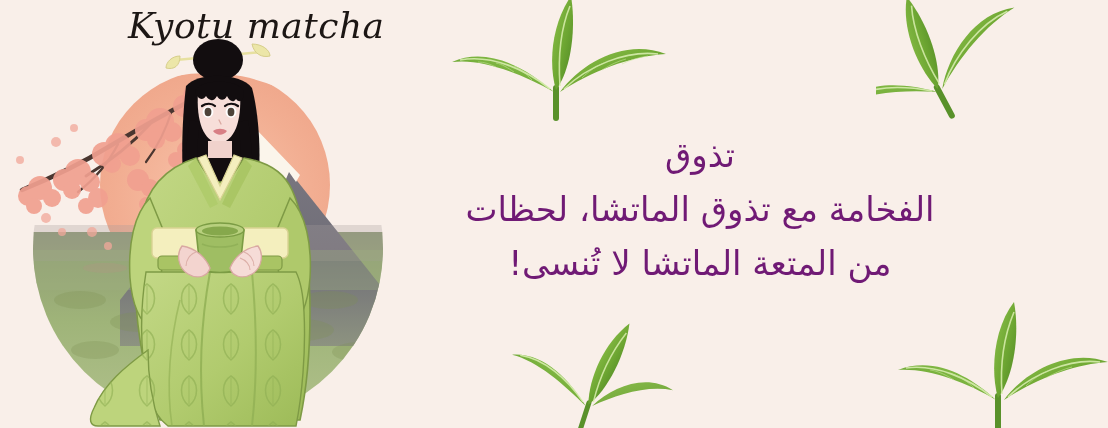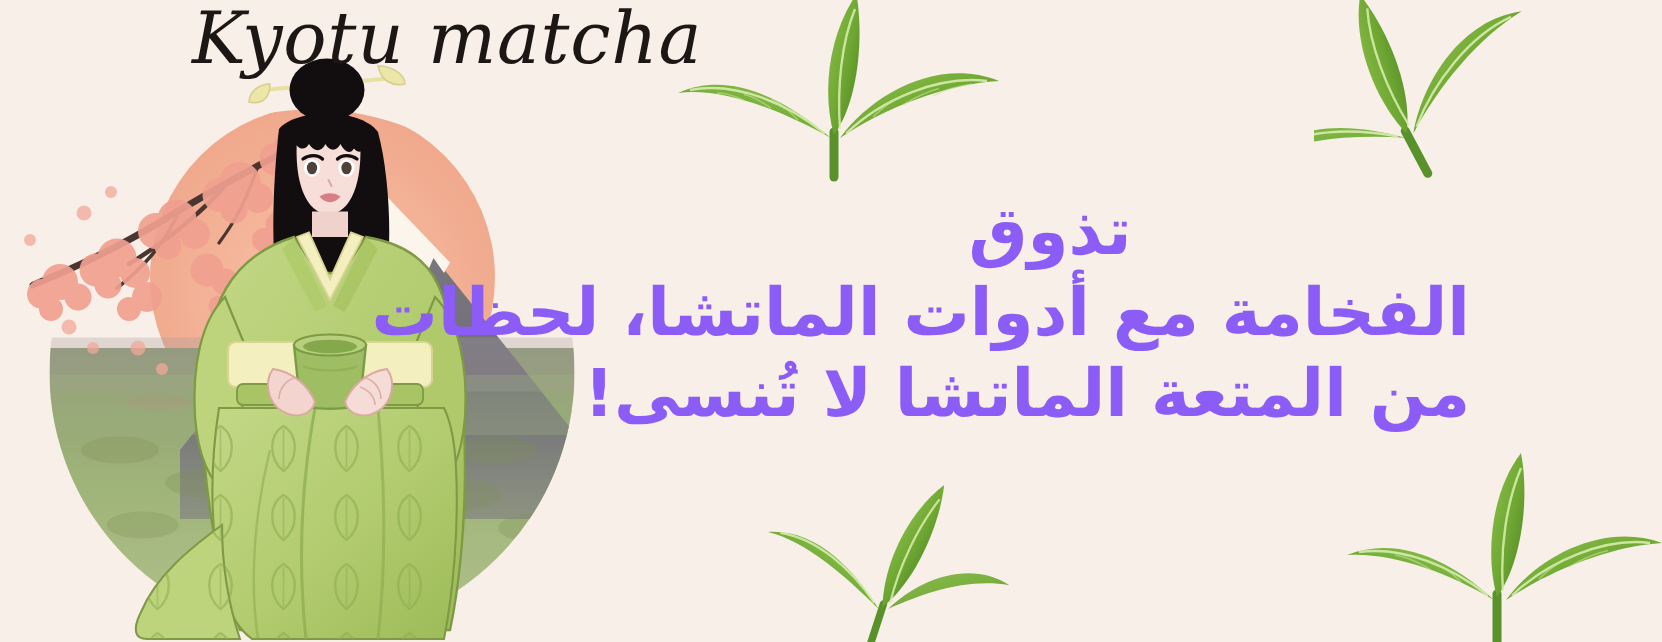--- a/index.html
+++ b/index.html
@@ -21,21 +21,21 @@
 
   
   #brand-logo {
     position: absolute;
     left: 128px;
     top: 2px;
     width: 250px;
     height: 50px;
     font-family: "DejaVu Serif", "Liberation Serif", serif;
     font-style: italic;
-    font-size: 48px;
+    font-size: 36px;
     font-weight: 500;
     color: #1c1614;
     letter-spacing: 0.5px;
     white-space: nowrap;
     line-height: 48px;
     z-index: 40;
   }
 
   
   #illustration {
@@ -53,23 +53,23 @@
     position: absolute;
     left: 420px;
     top: 128px;
     width: 560px;
     text-align: center;
     direction: rtl;
     z-index: 30;
   }
   .headline-line {
     font-family: "DejaVu Sans", "Liberation Sans", sans-serif;
-    font-size: 44px;
-    font-weight: 700;
-    color: #8b5cf6;
+    font-size: 34px;
+    font-weight: 400;
+    color: #701a75;
     line-height: 54px;
     white-space: nowrap;
     unicode-bidi: plaintext;
   }
 
   
   .sprig { position: absolute; z-index: 10; }
   .sprig svg { display: block; }
 
   #sprig-top-center { left: 430px; top: -4px;  width: 250px; height: 128px; }
@@ -300,21 +300,21 @@
           <path d="M196 252 C190 254 186 260 186 266"></path>
         </g>
       </g>
     </svg>
   </div>
 
   <div id="brand-logo">Kyotu matcha</div>
 
   <div id="headline">
     <div class="headline-line">تذوق</div>
-    <div class="headline-line">الفخامة مع أدوات الماتشا، لحظات</div>
+    <div class="headline-line">الفخامة مع تذوق الماتشا، لحظات</div>
     <div class="headline-line">من المتعة الماتشا لا تُنسى!</div>
   </div>
 
   <div class="sprig" id="sprig-top-center">
     <svg width="250" height="128" viewBox="0 0 250 128" xmlns="http://www.w3.org/2000/svg">
       <defs>
         <linearGradient id="lg1" x1="0" y1="0" x2="1" y2="1">
           <stop offset="0%" stop-color="#8FC24C"></stop>
             <stop offset="55%" stop-color="#6DA632"></stop>
             <stop offset="100%" stop-color="#4C8423"></stop>

